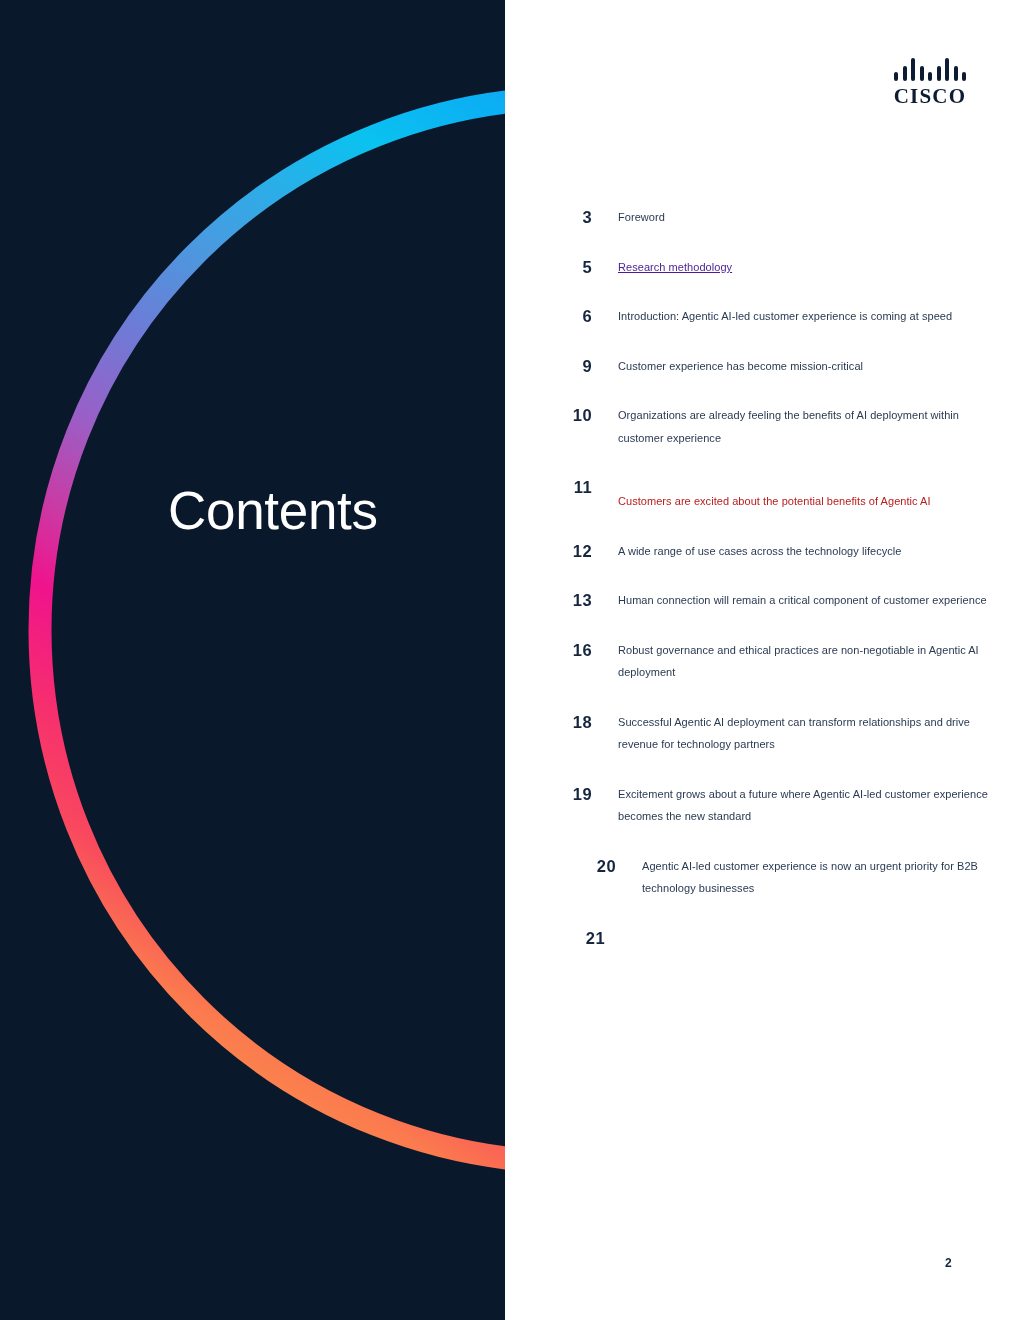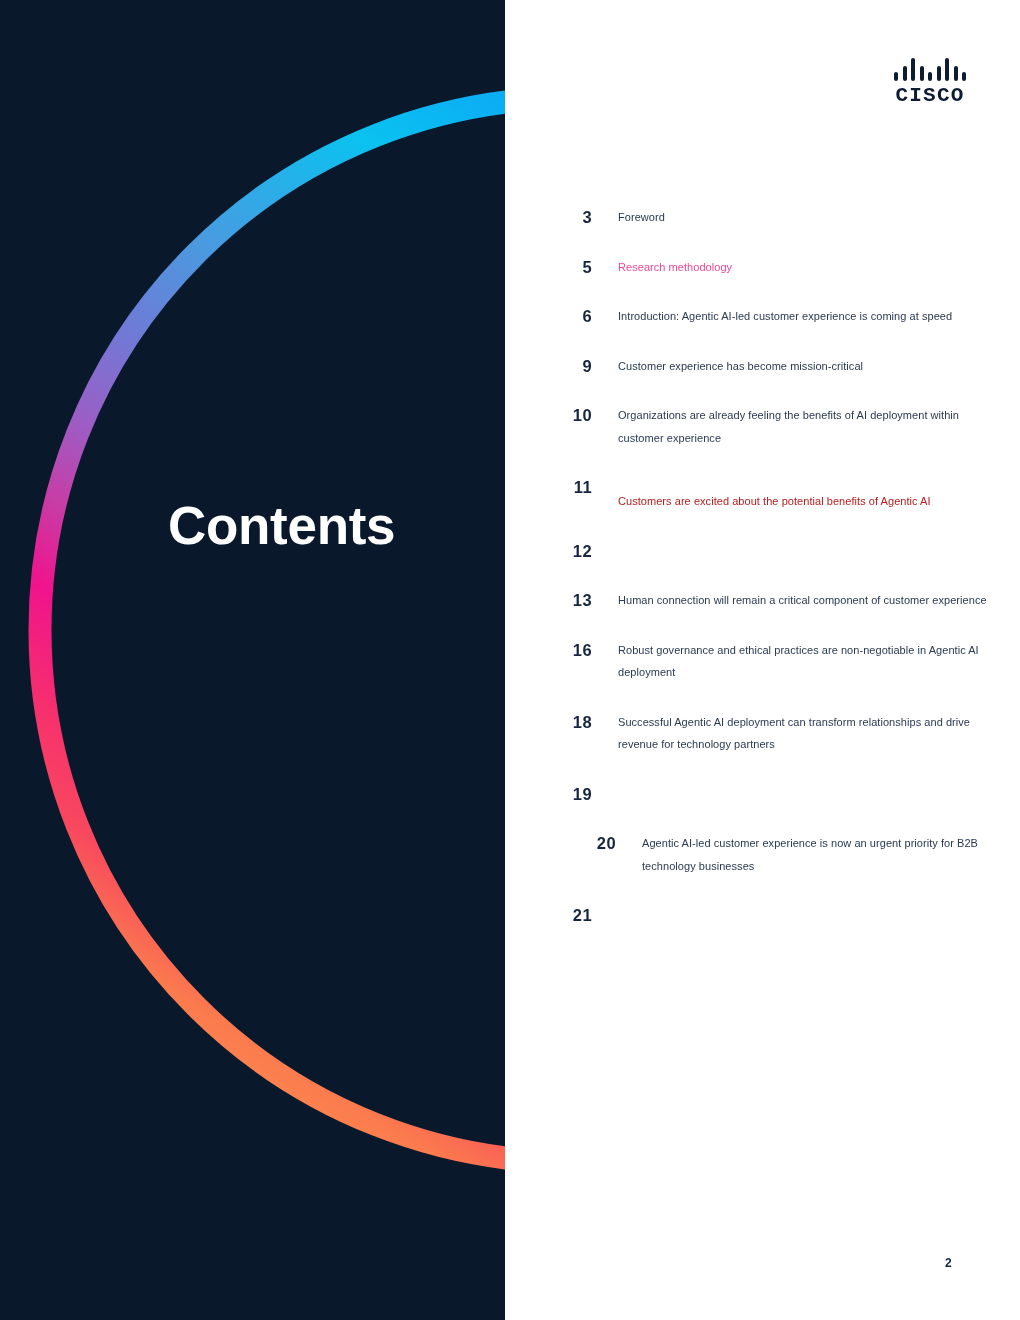--- a/index.html
+++ b/index.html
@@ -40,24 +40,24 @@
     left: 0;
     top: 0;
     width: 505px;
     height: 1320px;
     display: block;
   }
 
   #contents-title {
     position: absolute;
     left: 168px;
-    top: 495px;
+    top: 480px;
     font-size: 53px;
     line-height: 62px;
-    font-weight: 700;
+    font-weight: 400;
     color: #ffffff;
     letter-spacing: -0.3px;
     white-space: nowrap;
   }
 
   
   #right-area {
     position: absolute;
     left: 505px;
     top: 0;
@@ -88,21 +88,21 @@
     border-radius: 2px;
   }
   #cisco-wordmark {
     margin-top: 4px;
     text-align: center;
     font-size: 21px;
     line-height: 22px;
     font-weight: 700;
     letter-spacing: 1.2px;
     color: #0d1b33;
-    font-family: Liberation Mono, monospace;
+    font-family: Liberation Serif, serif;
   }
 
   
   #toc {
     position: absolute;
     left: 0;
     top: 206px;
     width: 515px;
   }
   .toc-entry {
@@ -194,61 +194,63 @@
       <div id="cisco-wordmark">CISCO</div>
     </div>
 
     <div id="toc">
         <div class="toc-entry">
           <div class="toc-page" style="color: rgb(22, 38, 63);">3</div>
           <div class="toc-title" style="color: rgb(42, 58, 82);">Foreword</div>
         </div>
         <div class="toc-entry">
           <div class="toc-page" style="color: rgb(22, 38, 63);">5</div>
-          <div class="toc-title" style="color: #ec4899;">Research methodology</div>
+          <div class="toc-title" style="color: #4c1d95; text-decoration: underline;">Research methodology</div>
         </div>
         <div class="toc-entry">
           <div class="toc-page" style="color: rgb(22, 38, 63);">6</div>
           <div class="toc-title" style="color: rgb(42, 58, 82);">Introduction: Agentic AI-led customer experience is coming at speed</div>
         </div>
         <div class="toc-entry">
           <div class="toc-page" style="color: rgb(22, 38, 63);">9</div>
           <div class="toc-title" style="color: rgb(42, 58, 82);">Customer experience has become mission-critical</div>
         </div>
         <div class="toc-entry">
           <div class="toc-page" style="color: rgb(22, 38, 63);">10</div>
           <div class="toc-title" style="color: rgb(42, 58, 82);">Organizations are already feeling the benefits of AI deployment within customer experience</div>
         </div>
         <div class="toc-entry">
           <div class="toc-page" style="color: rgb(22, 38, 63);">11</div>
           <div class="toc-title" style="color: #b91c1c; margin-top: 14px;">Customers are excited about the potential benefits of Agentic AI</div>
         </div>
         <div class="toc-entry">
           <div class="toc-page" style="color: rgb(22, 38, 63);">12</div>
+          <div class="toc-title" style="color: rgb(42, 58, 82);">A wide range of use cases across the technology lifecycle</div>
         </div>
         <div class="toc-entry">
           <div class="toc-page" style="color: rgb(22, 38, 63);">13</div>
           <div class="toc-title" style="color: rgb(42, 58, 82);">Human connection will remain a critical component of customer experience</div>
         </div>
         <div class="toc-entry">
           <div class="toc-page" style="color: rgb(22, 38, 63);">16</div>
           <div class="toc-title" style="color: rgb(42, 58, 82);">Robust governance and ethical practices are non-negotiable in Agentic AI deployment</div>
         </div>
         <div class="toc-entry">
           <div class="toc-page" style="color: rgb(22, 38, 63);">18</div>
           <div class="toc-title" style="color: rgb(42, 58, 82);">Successful Agentic AI deployment can transform relationships and drive revenue for technology partners</div>
         </div>
         <div class="toc-entry">
           <div class="toc-page" style="color: rgb(22, 38, 63);">19</div>
+          <div class="toc-title" style="color: rgb(42, 58, 82);">Excitement grows about a future where Agentic AI-led customer experience becomes the new standard</div>
         </div>
         <div class="toc-entry">
           <div class="toc-page" style="color: rgb(22, 38, 63); padding-left: 24px;">20</div>
           <div class="toc-title" style="color: rgb(42, 58, 82);">Agentic AI-led customer experience is now an urgent priority for B2B technology businesses</div>
         </div>
         <div class="toc-entry">
-          <div class="toc-page" style="color: rgb(22, 38, 63);">21</div>
+          <div class="toc-page" style="color: rgb(22, 38, 63); margin-left: 13px;">21</div>
         </div>
       </div>
 
     <div id="page-number" style="color: rgb(22, 38, 63);">2</div>
 
   </div>
 </div>
 
 </body></html>

